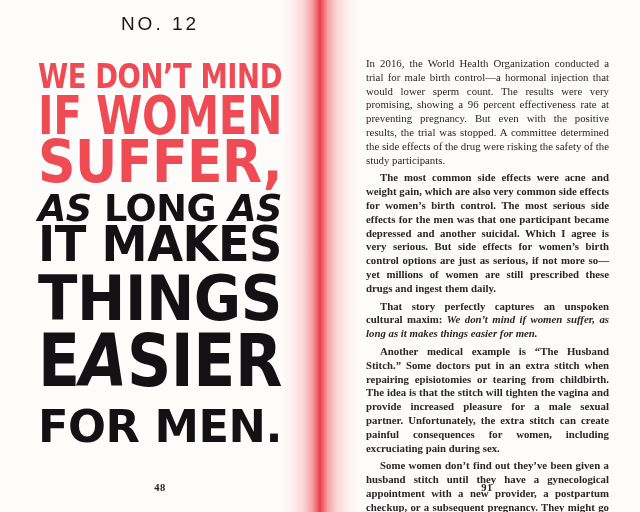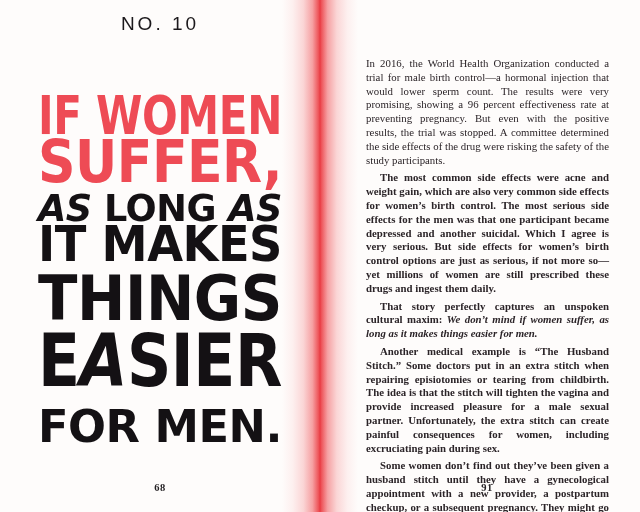--- a/index.html
+++ b/index.html
@@ -69,31 +69,32 @@
   .bodycol p{margin:4px;}
   .bodycol p.ind{text-indent:14px;font-weight:bold;}
   .bodycol .em{font-style:italic;}
 </style>
 </head>
 <body>
 
 <div class="spread">
 
   <div class="page-left">
-    <div class="kicker">NO. 10</div>
+    <div class="kicker">NO. 12</div>
 
+    <div class="bigline l1"><span class="fit red" style="transform: scaleX(0.830859);">WE DON’T MIND</span></div>
     <div class="bigline l2"><span class="fit red" style="transform: scaleX(0.794263);">IF WOMEN</span></div>
     <div class="bigline l3"><span class="fit red" style="transform: scaleX(0.897059);">SUFFER,</span></div>
     <div class="bigline l4"><span class="fit blk" style="transform: scaleX(0.963713);"><span class="sl">AS</span><span> LONG </span><span class="sl">AS</span></span></div>
     <div class="bigline l6"><span class="fit blk" style="transform: scaleX(0.917455);">THINGS</span></div>
     <div class="bigline l5"><span class="fit blk" style="transform: scaleX(0.945221);">IT MAKES</span></div>
     <div class="bigline l7"><span class="fit blk" style="transform: scaleX(0.843698);"><span>E</span><span class="sl">A</span><span>SIER</span></span></div>
     <div class="bigline l8"><span class="fit blk" style="transform: scaleX(0.993511);">FOR MEN.</span></div>
 
-    <div class="folio folio-left">68</div>
+    <div class="folio folio-left">48</div>
   </div>
 
   <div class="page-right"></div>
   <div class="bodycol">
     <p>In 2016, the World Health Organization conducted a trial for male birth control—a hormonal injection that would lower sperm count. The results were very promising, showing a 96 percent effectiveness rate at preventing pregnancy. But even with the positive results, the trial was stopped. A committee determined the side effects of the drug were risking the safety of the study participants.</p>
     <p class="ind">The most common side effects were acne and weight gain, which are also very common side effects for women’s birth control. The most serious side effects for the men was that one participant became depressed and another suicidal. Which I agree is very serious. But side effects for women’s birth control options are just as serious, if not more so—yet millions of women are still prescribed these drugs and ingest them daily.</p>
     <p class="ind"><span>That story perfectly captures an unspoken cultural maxim: </span><span class="em">We don’t mind if women suffer, as long as it makes things easier for men.</span></p>
     <p class="ind">Another medical example is “The Husband Stitch.” Some doctors put in an extra stitch when repairing episiotomies or tearing from childbirth. The idea is that the stitch will tighten the vagina and provide increased pleasure for a male sexual partner. Unfortunately, the extra stitch can create painful consequences for women, including excruciating pain during sex.</p>
     <p class="ind">Some women don’t find out they’ve been given a husband stitch until they have a gynecological appointment with a new provider, a postpartum checkup, or a subsequent pregnancy. They might go in for a pap smear and the doctor sees the childbirth repair was made too tightly.</p>
   </div>

